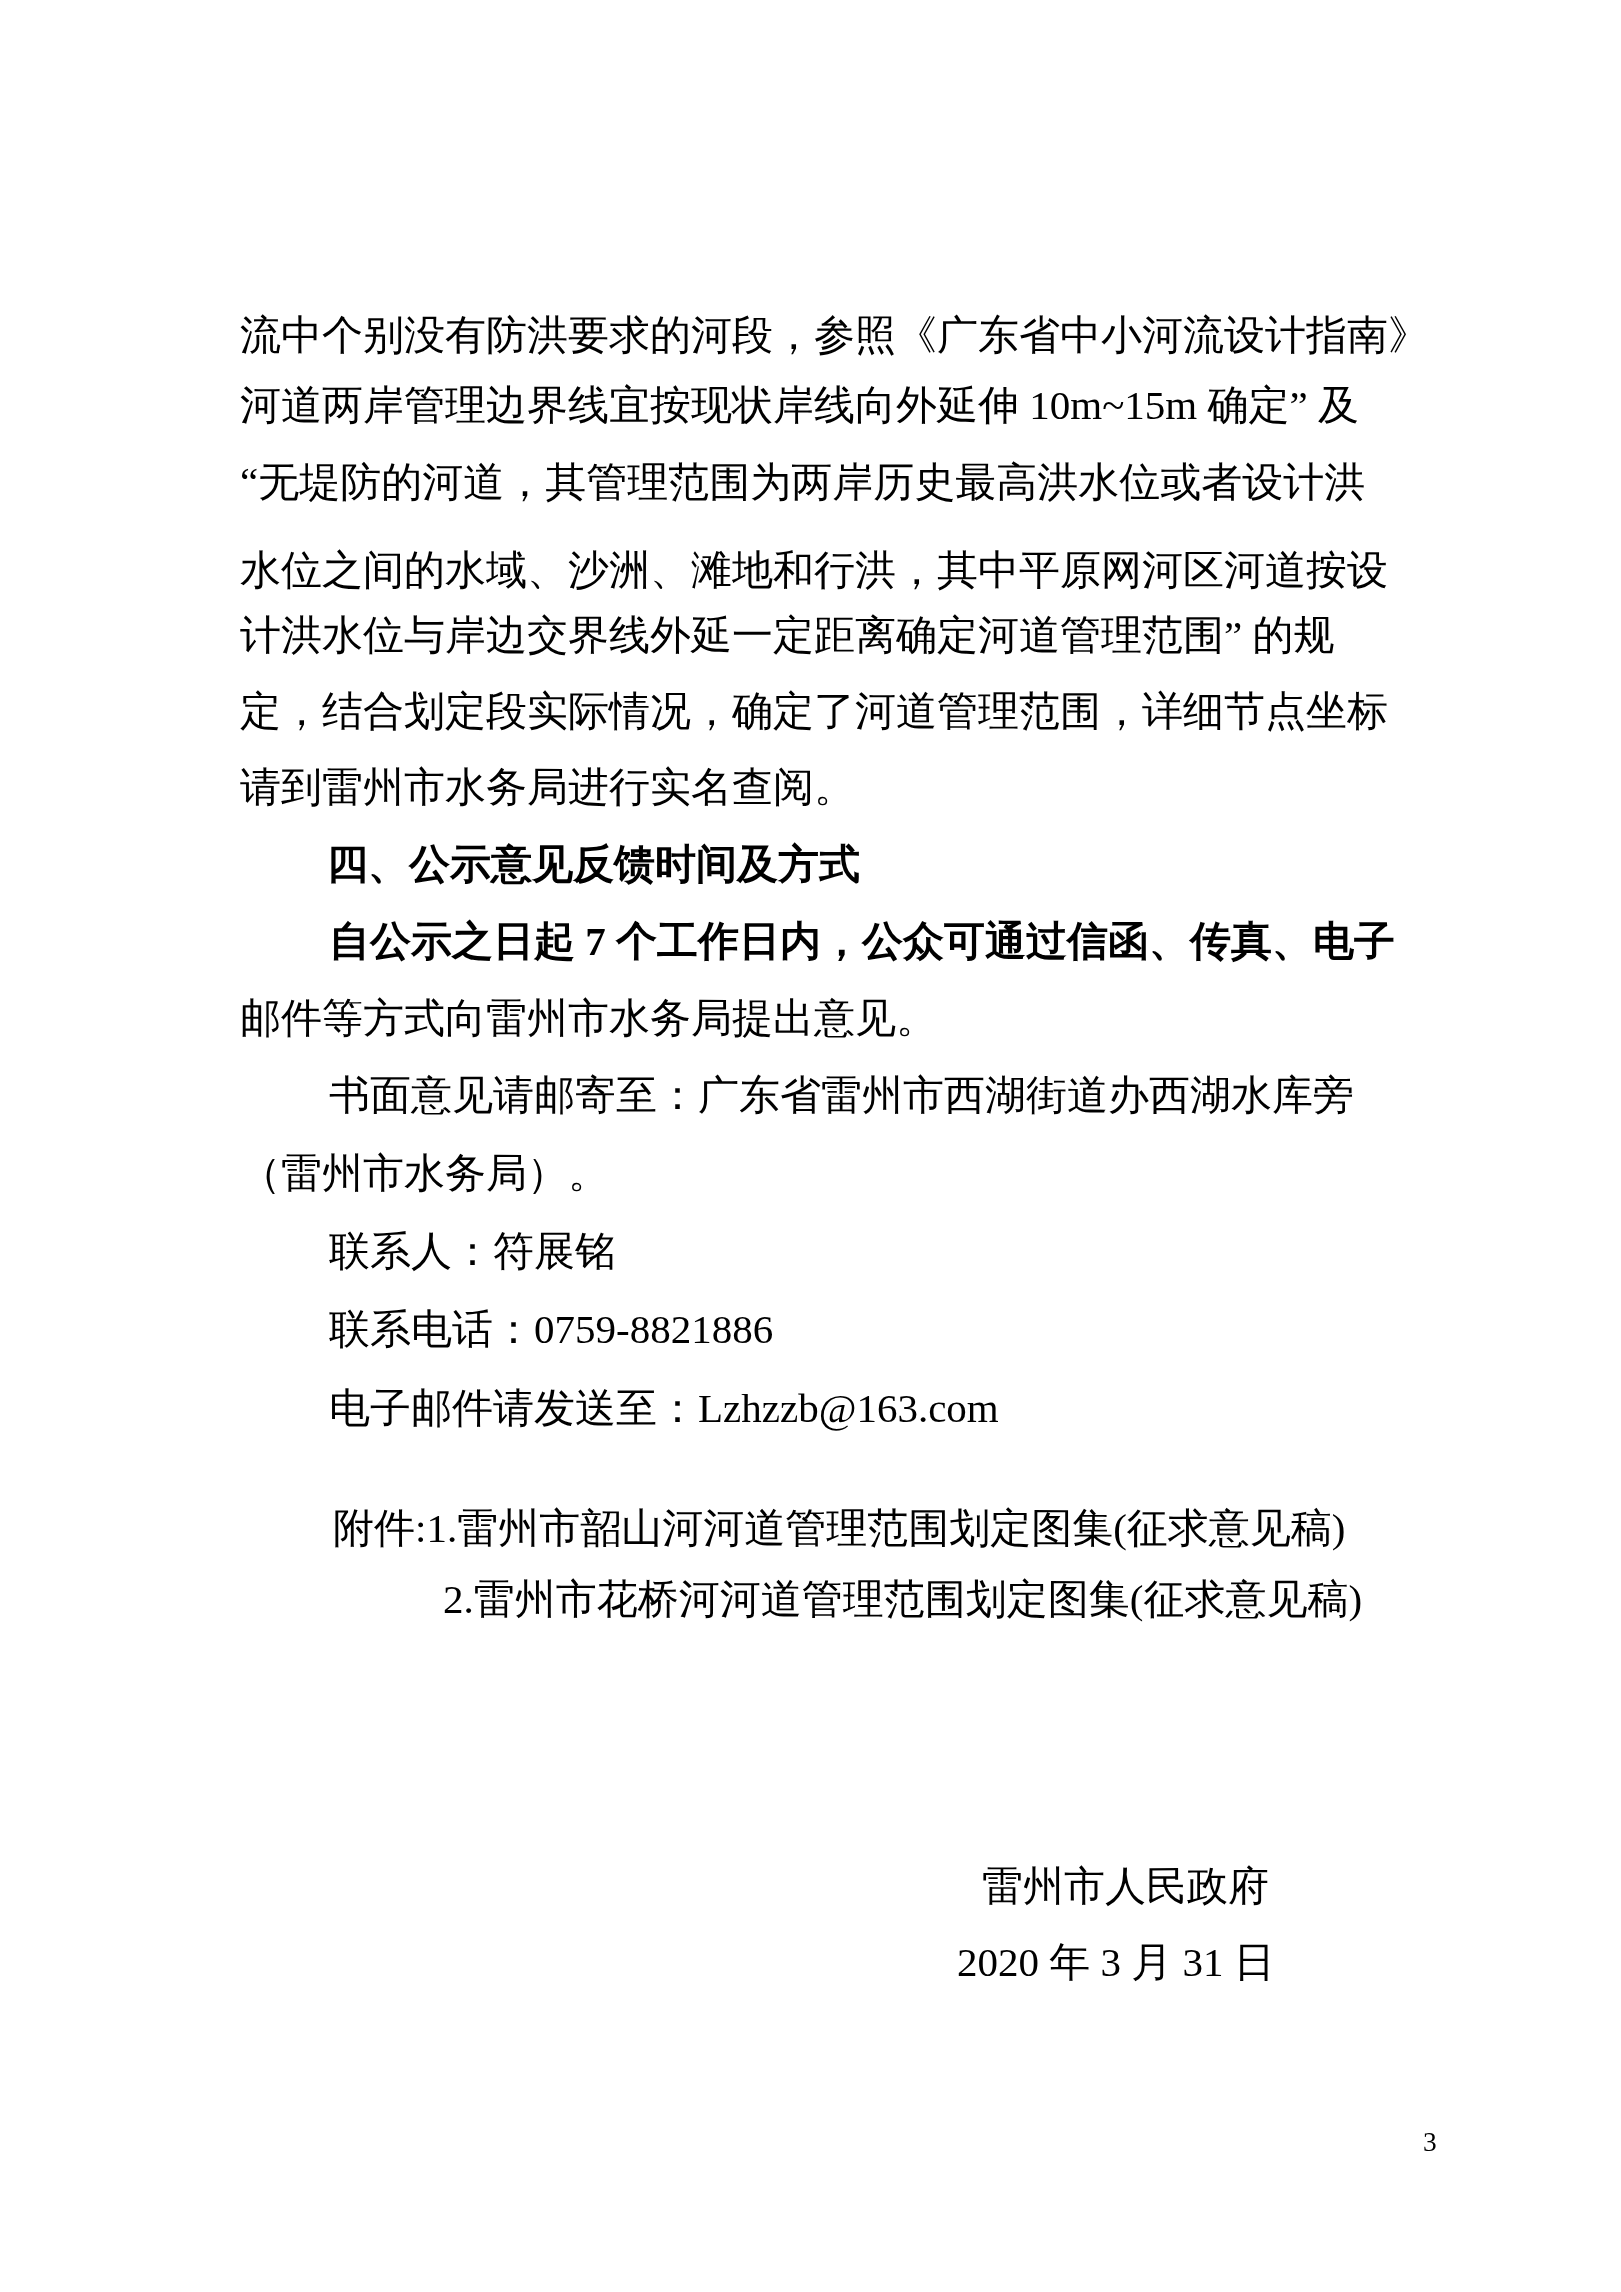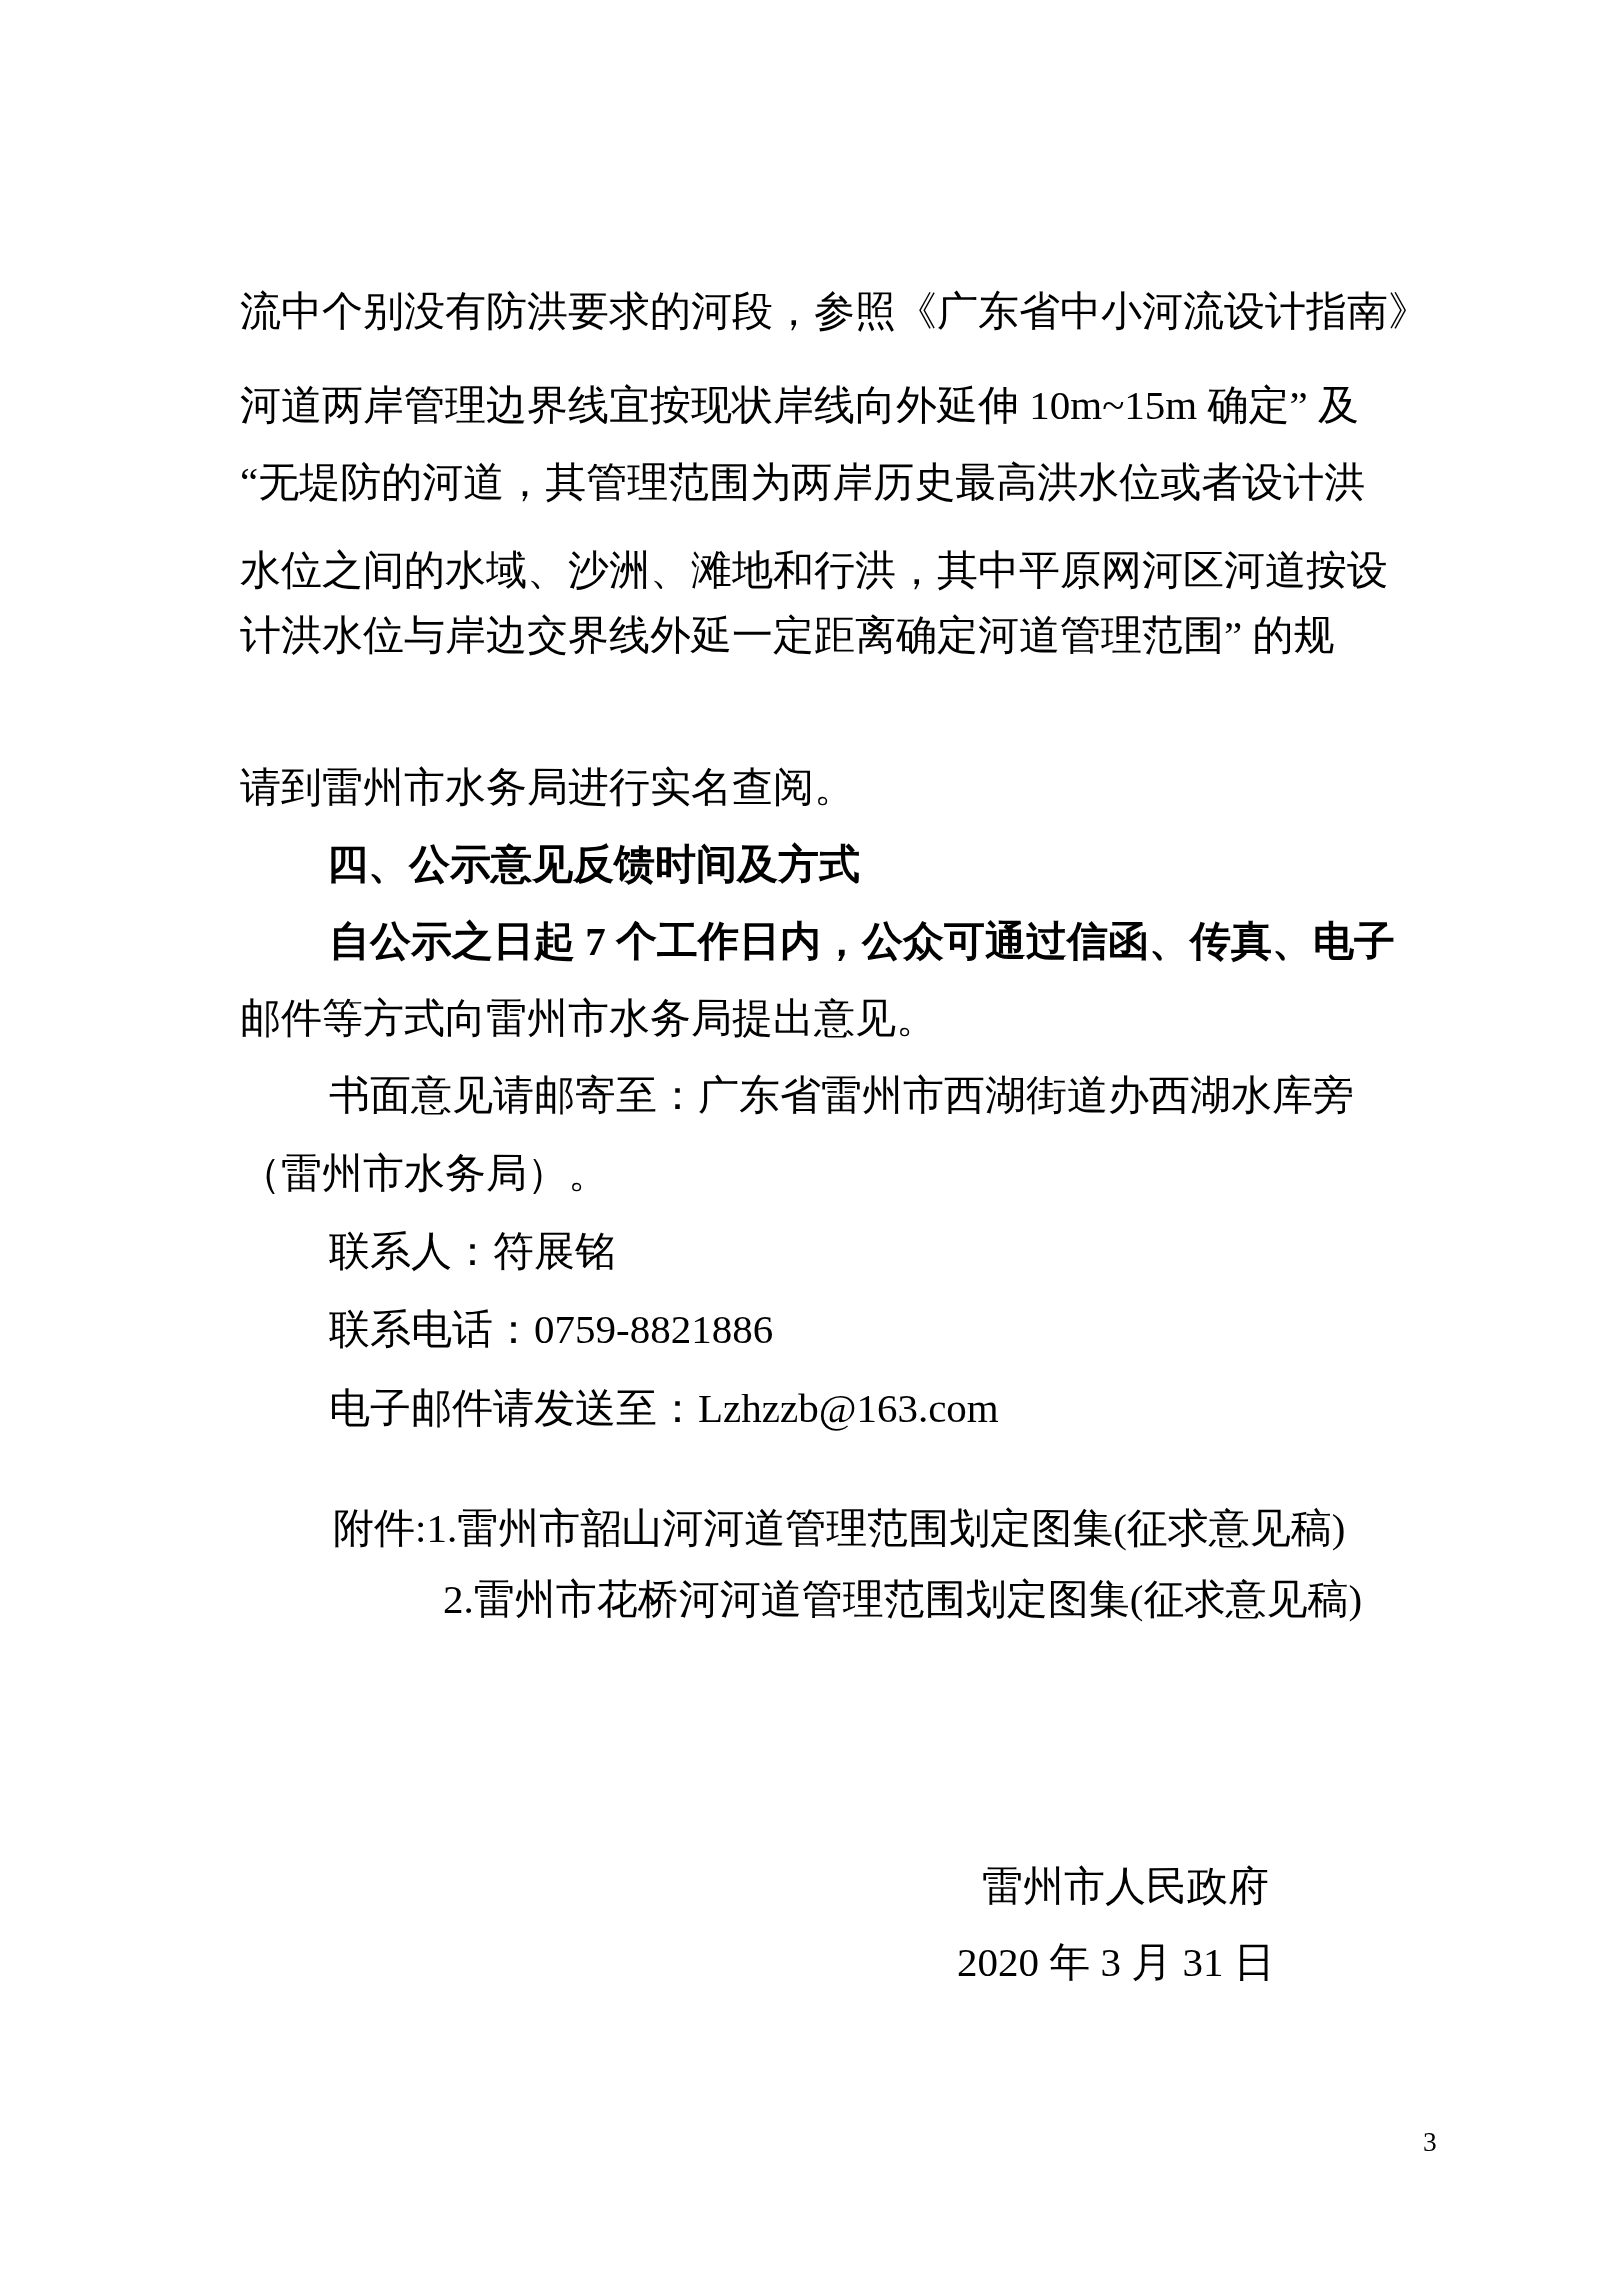--- a/index.html
+++ b/index.html
@@ -32,25 +32,26 @@
     position: absolute;
     font-size: 27.4px;
     color: #000000;
   }
 </style>
 </head>
 <body>
 
 <div class="page">
 
-  <div class="ln" style="left:240px; top:289px;text-align:center;">流中个别没有防洪要求的河段，参照《广东省中小河流设计指南》</div>
+  <div class="ln" style="left:240px; top:313px;text-align:center;">流中个别没有防洪要求的河段，参照《广东省中小河流设计指南》</div>
   <div class="ln" style="left:240px; top:383px;">河道两岸管理边界线宜按现状岸线向外延伸 10m~15m 确定” 及</div>
   <div class="ln" style="left:240px; top:460px;">“无堤防的河道，其管理范围为两岸历史最高洪水位或者设计洪</div>
   <div class="ln" style="left:240px; top:548px;">水位之间的水域、沙洲、滩地和行洪，其中平原网河区河道按设</div>
   <div class="ln" style="left:240px; top:613px;">计洪水位与岸边交界线外延一定距离确定河道管理范围” 的规</div>
+  <div class="ln" style="left:240px; top:689px;">定，结合划定段实际情况，确定了河道管理范围，详细节点坐标</div>
   <div class="ln" style="left:240px; top:765px;">请到雷州市水务局进行实名查阅。</div>
 
   <div class="ln heading" style="left:327px; top:842px;">四、公示意见反馈时间及方式</div>
 
   <div class="ln" style="left:329px; top:919px;font-weight:bold;">自公示之日起 7 个工作日内，公众可通过信函、传真、电子</div>
   <div class="ln" style="left:240px; top:996px;">邮件等方式向雷州市水务局提出意见。</div>
 
   <div class="ln" style="left:329px; top:1073px;">书面意见请邮寄至：广东省雷州市西湖街道办西湖水库旁</div>
   <div class="ln" style="left:240px; top:1151px;">（雷州市水务局）。</div>
 

